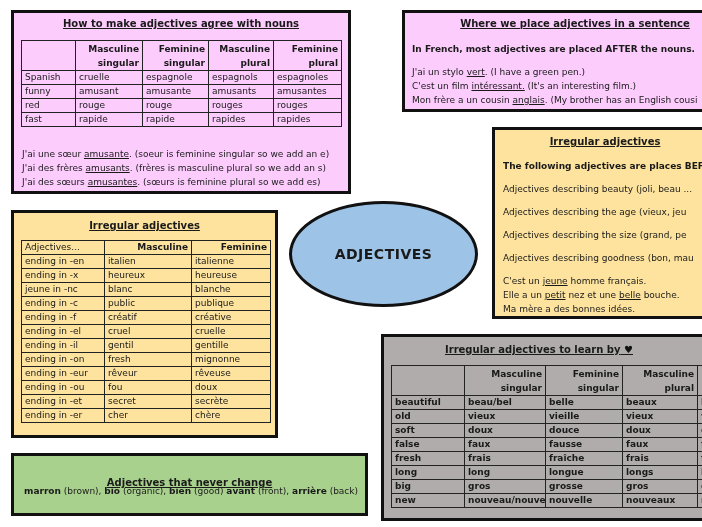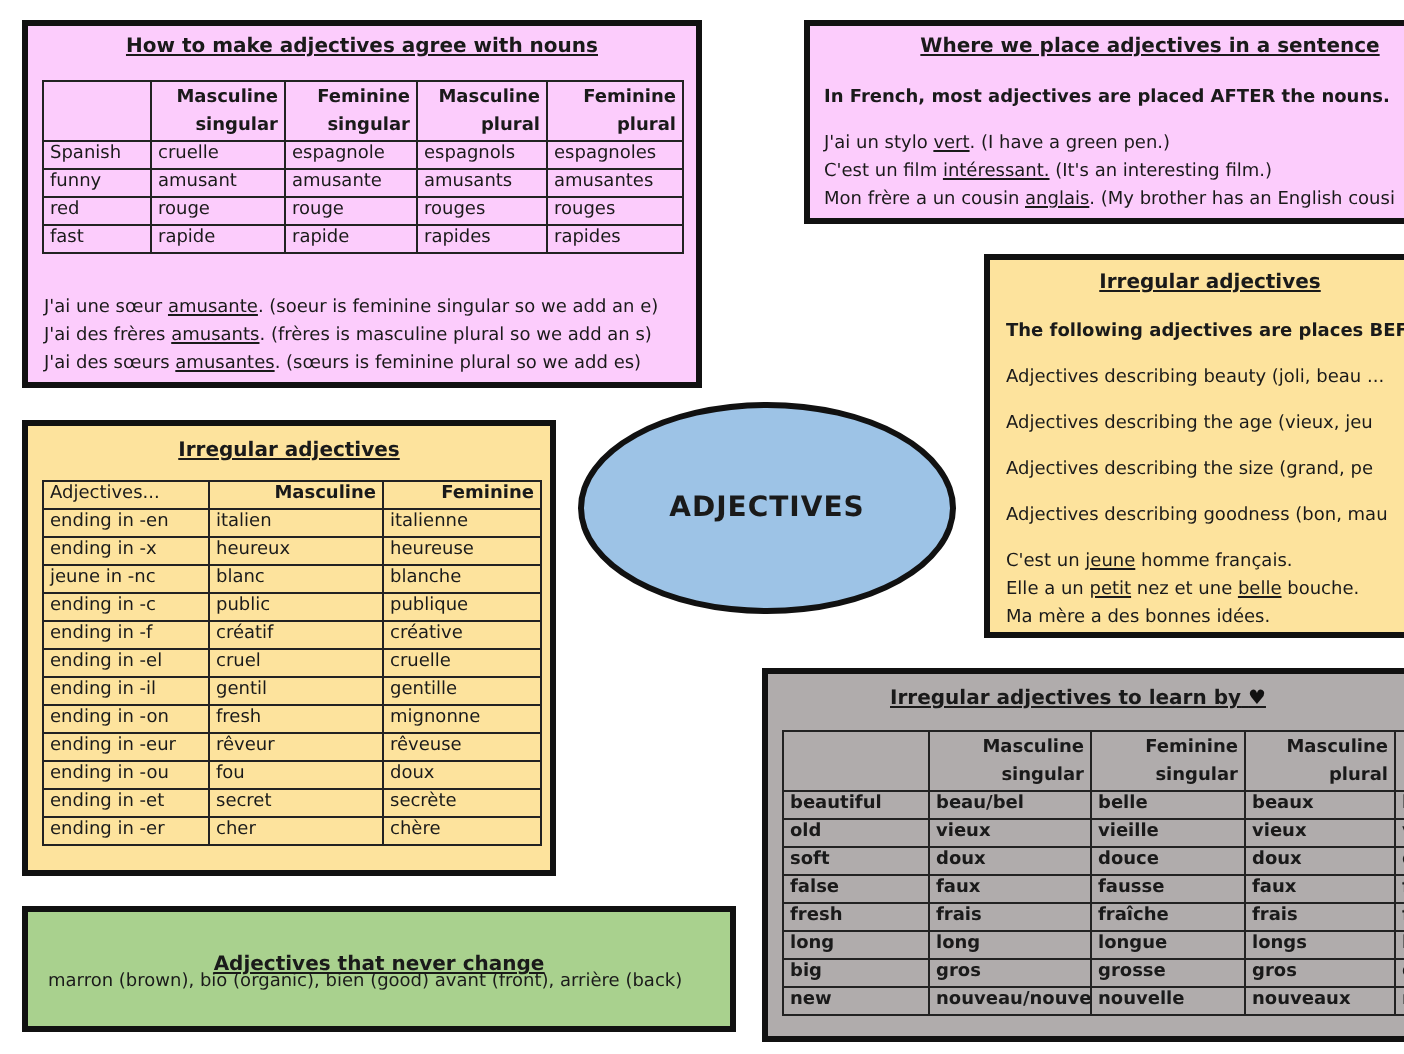--- a/index.html
+++ b/index.html
@@ -19,21 +19,21 @@
     text-align:center; white-space:nowrap;
   }
   table { border-collapse:collapse; position:absolute; table-layout:fixed; }
   td, th {
     border:1px solid #222; font-size:9px; padding:0 3px; white-space:nowrap;
     overflow:hidden; line-height:13px;
   }
   th { font-weight:bold; text-align:right; line-height:14px; }
   .line { position:absolute; font-size:9px; white-space:nowrap; }
   .u { text-decoration:underline; }
-  b { font-weight:normal; }
+  b { font-weight:bold; }
 
   
   #p-agree { left:11px; top:10px; width:340px; height:184px; background:#fcccfc; }
   #p-agree .title { position:absolute; left:0; right:0; top:5px; }
   #t-agree { left:7px; top:27px; width:320px; }
   #t-agree th { height:29px; }
   #t-agree td { height:13px; }
 
   
   #p-place { left:402px; top:10px; width:320px; height:102px; background:#fcccfc; }

